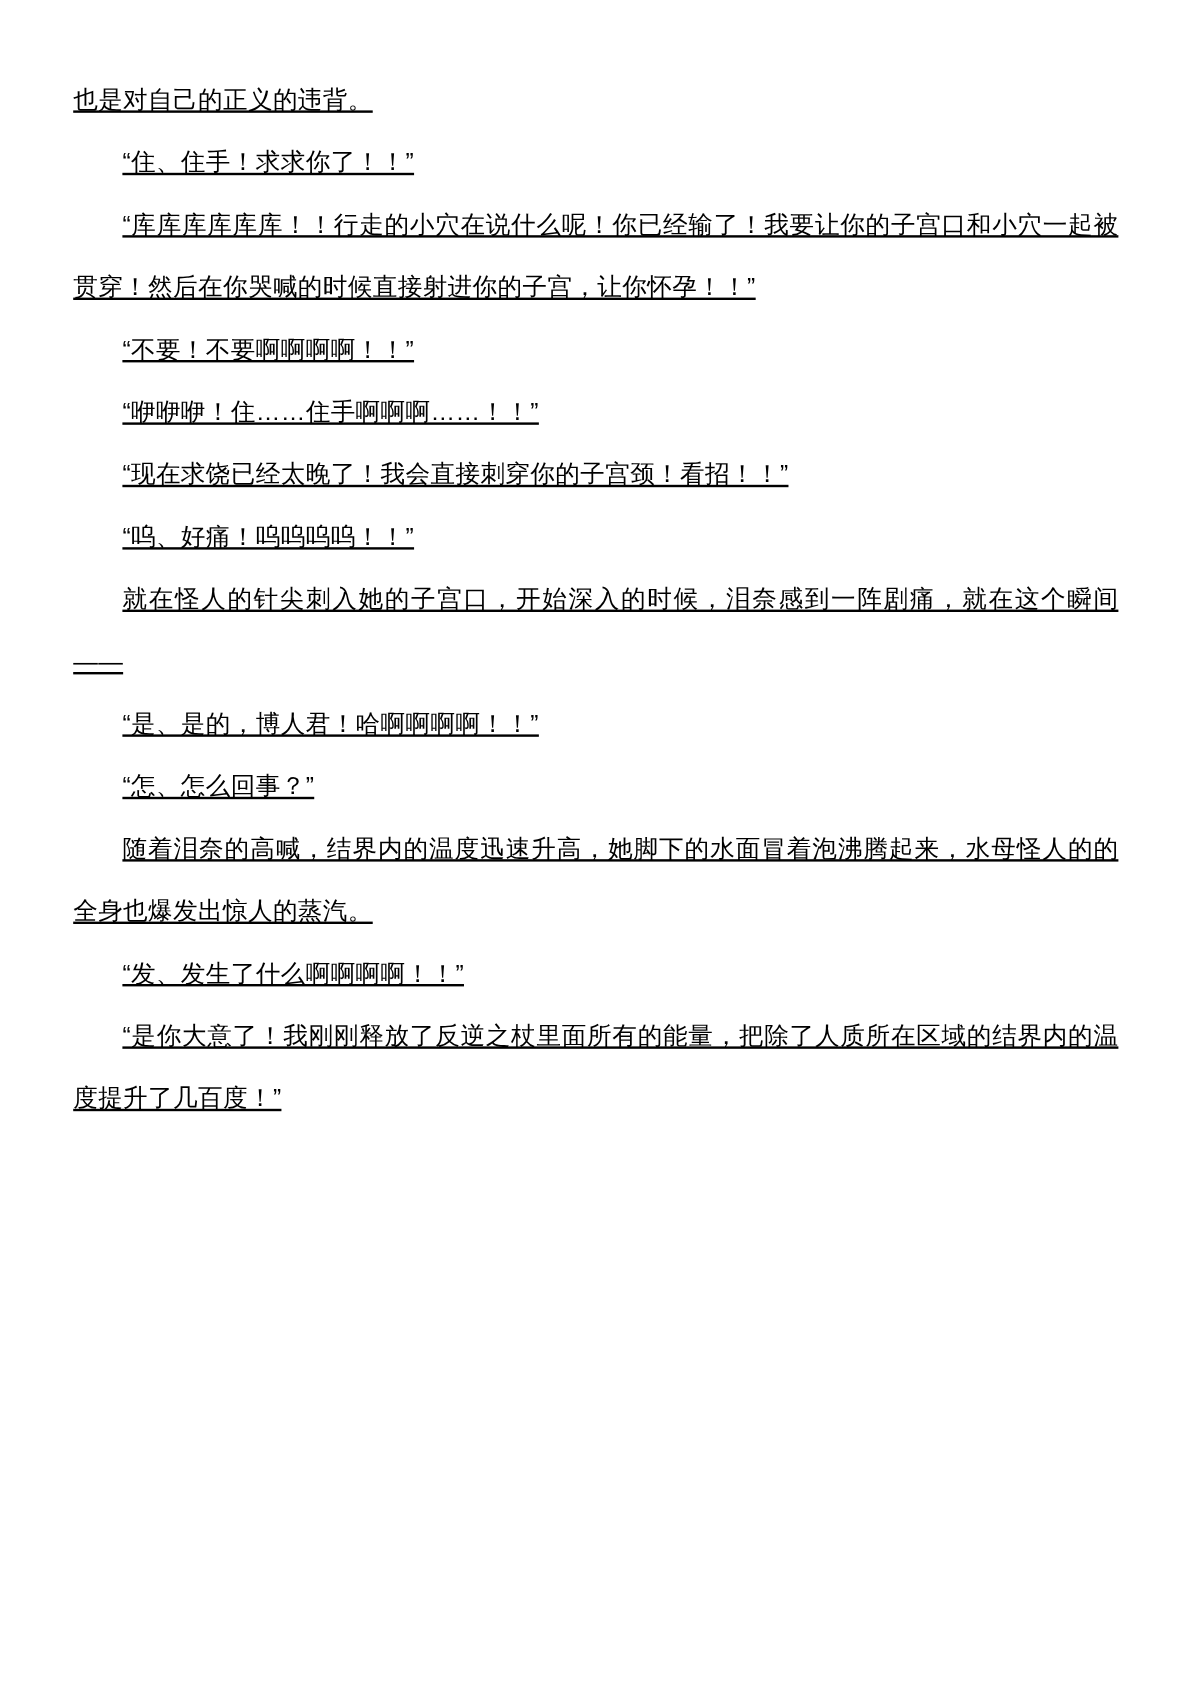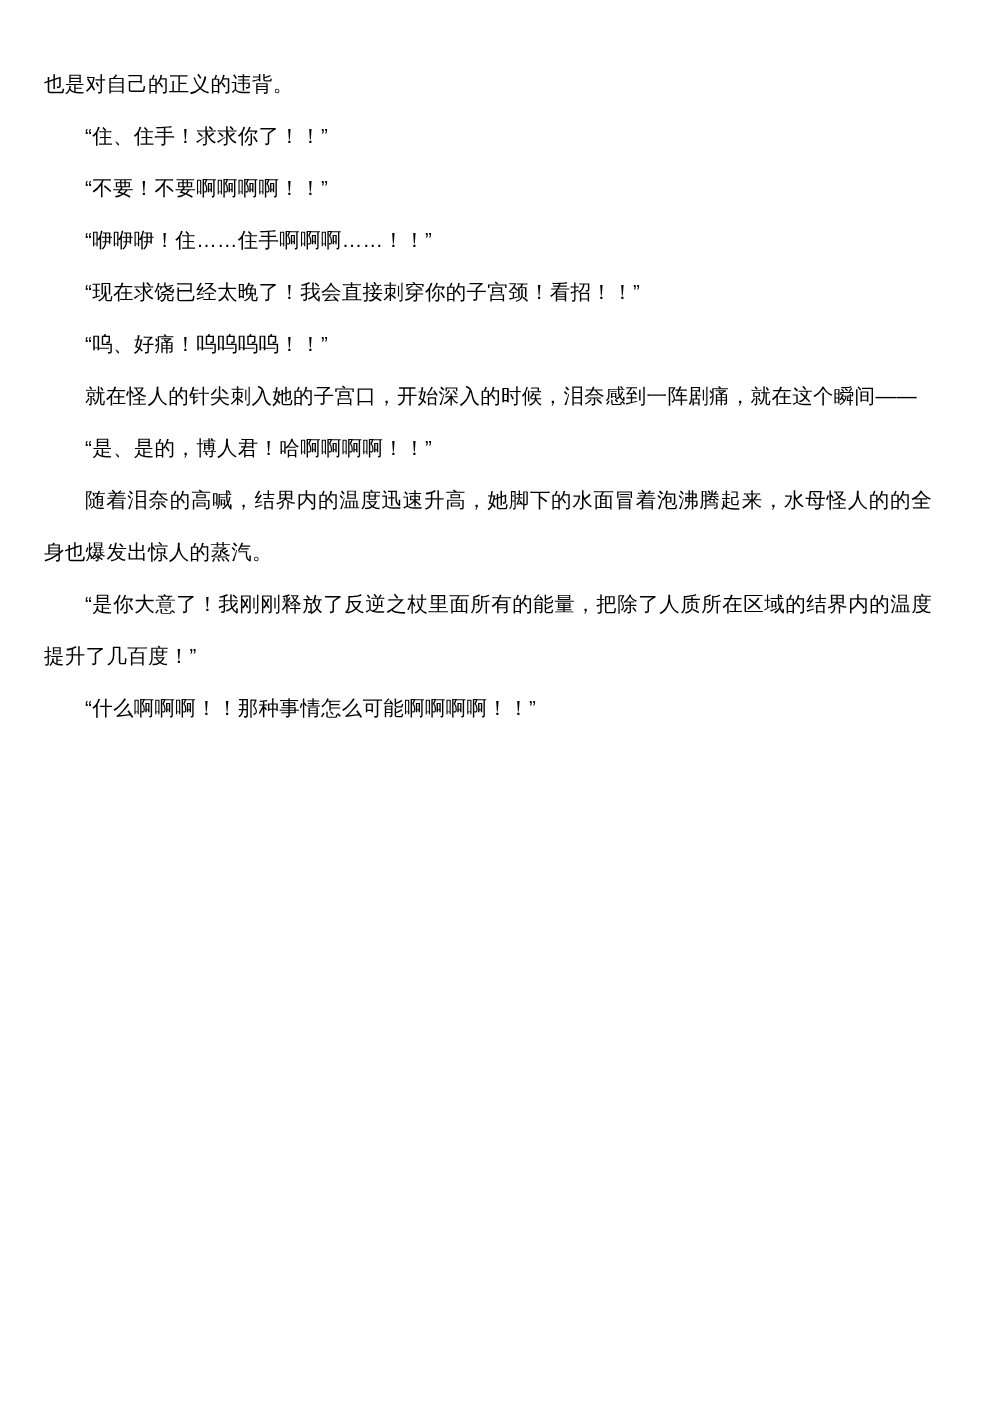--- a/index.html
+++ b/index.html
@@ -5,23 +5,24 @@
   html, body {
     margin: 0;
     padding: 0;
     background: #ffffff;
   }
   .page {
     box-sizing: border-box;
     width: 992px;
     height: 1403px;
     margin: 0;
-    padding: 58px 60px 40px 44px;
+    padding: 58px 60px 40px 61px;
     background: #ffffff;
     overflow: hidden;
+    text-decoration: underline;
   }
   .para {
     margin: 0;
     padding: 0;
     font-family: "Liberation Sans", "DejaVu Sans", sans-serif;
     font-size: 20.5px;
     line-height: 52px;
     color: #000000;
     text-align: justify;
     letter-spacing: 0.3px;
@@ -30,22 +31,24 @@
   .para.indent {
     text-indent: 2em;
   }
 </style>
 </head>
 <body>
 
 <div class="page">
   <p class="para">也是对自己的正义的违背。</p>
   <p class="para indent">“住、住手！求求你了！！”</p>
+  <p class="para indent">“库库库库库库！！行走的小穴在说什么呢！你已经输了！我要让你的子宫口和小穴一起被贯穿！然后在你哭喊的时候直接射进你的子宫，让你怀孕！！”</p>
   <p class="para indent">“不要！不要啊啊啊啊！！”</p>
   <p class="para indent">“咿咿咿！住……住手啊啊啊……！！”</p>
   <p class="para indent">“现在求饶已经太晚了！我会直接刺穿你的子宫颈！看招！！”</p>
   <p class="para indent">“呜、好痛！呜呜呜呜！！”</p>
   <p class="para indent">就在怪人的针尖刺入她的子宫口，开始深入的时候，泪奈感到一阵剧痛，就在这个瞬间——</p>
   <p class="para indent">“是、是的，博人君！哈啊啊啊啊！！”</p>
+  <p class="para indent">“怎、怎么回事？”</p>
   <p class="para indent">随着泪奈的高喊，结界内的温度迅速升高，她脚下的水面冒着泡沸腾起来，水母怪人的的全身也爆发出惊人的蒸汽。</p>
+  <p class="para indent">“发、发生了什么啊啊啊啊！！”</p>
   <p class="para indent">“是你大意了！我刚刚释放了反逆之杖里面所有的能量，把除了人质所在区域的结界内的温度提升了几百度！”</p>
-  <p class="para indent">“什么啊啊啊！！那种事情怎么可能啊啊啊啊！！”</p>
 </div>
 
 </body></html>

